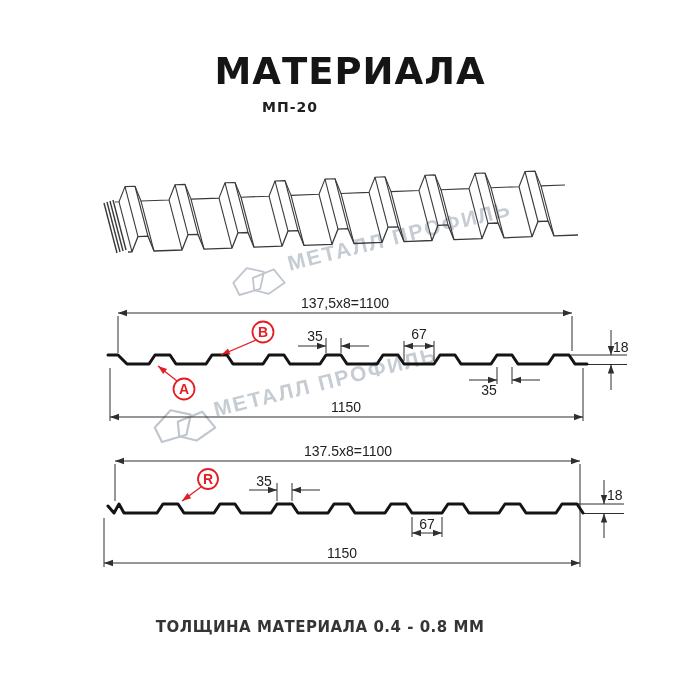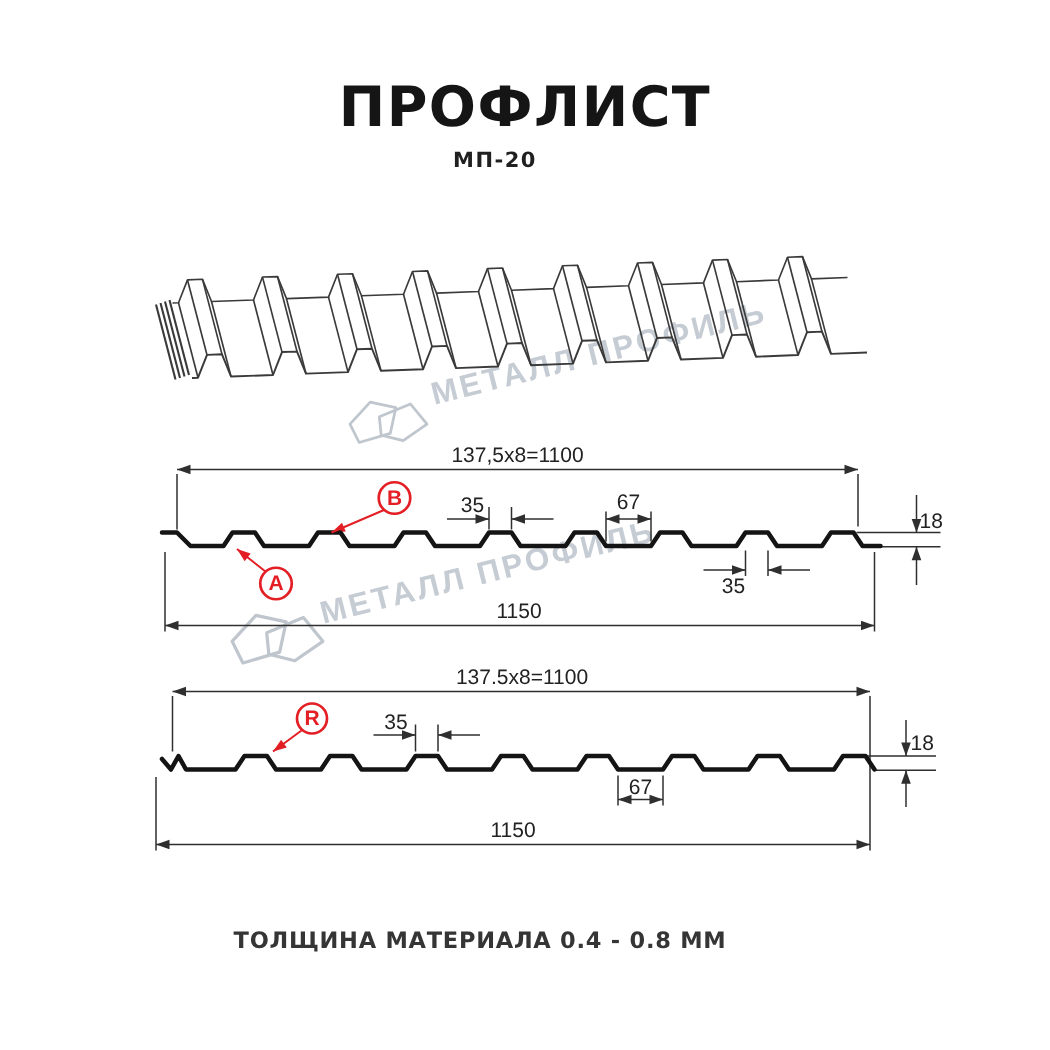--- a/index.html
+++ b/index.html
@@ -3,38 +3,38 @@
 <meta charset="utf-8">
 <style>
   html,body{margin:0;padding:0;}
   .page{position:relative;width:700px;height:700px;background:#ffffff;overflow:hidden;
         font-family:"Liberation Sans",sans-serif;}
   .title{position:absolute;top:50px;left:0;width:700px;text-align:center;
          font-family:"DejaVu Sans",sans-serif;font-weight:bold;font-size:37px;
          color:#151515;letter-spacing:1px;}
   .subtitle{position:absolute;top:99px;left:0;width:580px;text-align:center;
             font-family:"DejaVu Sans",sans-serif;font-weight:bold;font-size:14px;
-            color:#202020;letter-spacing:1px;margin-left:40px;}
+            color:#202020;letter-spacing:1px;}
   .footer{position:absolute;top:618px;left:0;width:640px;text-align:center;
           font-family:"DejaVu Sans",sans-serif;font-weight:bold;font-size:15px;
           color:#353535;letter-spacing:0.5px;}
   .wm-text{position:absolute;color:#c6ccd3;font-weight:bold;font-size:21px;
            letter-spacing:2px;white-space:nowrap;transform:rotate(-14deg);
            transform-origin:left center;z-index:1;}
   .wm-logo{position:absolute;z-index:1;}
   #draw{position:absolute;left:0;top:0;z-index:2;}
   svg text{font-family:"Liberation Sans",sans-serif;fill:#222222;font-size:14px;}
   svg text.red{fill:#e31e24;font-weight:bold;}
 </style>
 </head>
 <body>
 
 <div class="page">
 
-  <div class="title">ПРОФЛИСТ</div>
+  <div class="title">МАТЕРИАЛА</div>
   <div class="subtitle">МП-20</div>
 
   <svg class="wm-logo" style="left:228px;top:262px;" width="62" height="44" viewBox="0 0 100 72">
     <path d="M8,34 L30,10 L58,16 L52,44 L18,54 Z" fill="none" stroke="#c0c6cd" stroke-width="3" stroke-linejoin="round"></path>
     <path d="M40,26 L74,12 L92,34 L66,52 L42,46 Z" fill="none" stroke="#c0c6cd" stroke-width="3" stroke-linejoin="round"></path>
   </svg>
   <div class="wm-text" style="left:288px;top:252px;">МЕТАЛЛ ПРОФИЛЬ</div>
 
   <svg class="wm-logo" style="left:149px;top:403px;" width="72" height="52" viewBox="0 0 100 72">
     <path d="M8,34 L30,10 L58,16 L52,44 L18,54 Z" fill="none" stroke="#c0c6cd" stroke-width="3" stroke-linejoin="round"></path>

